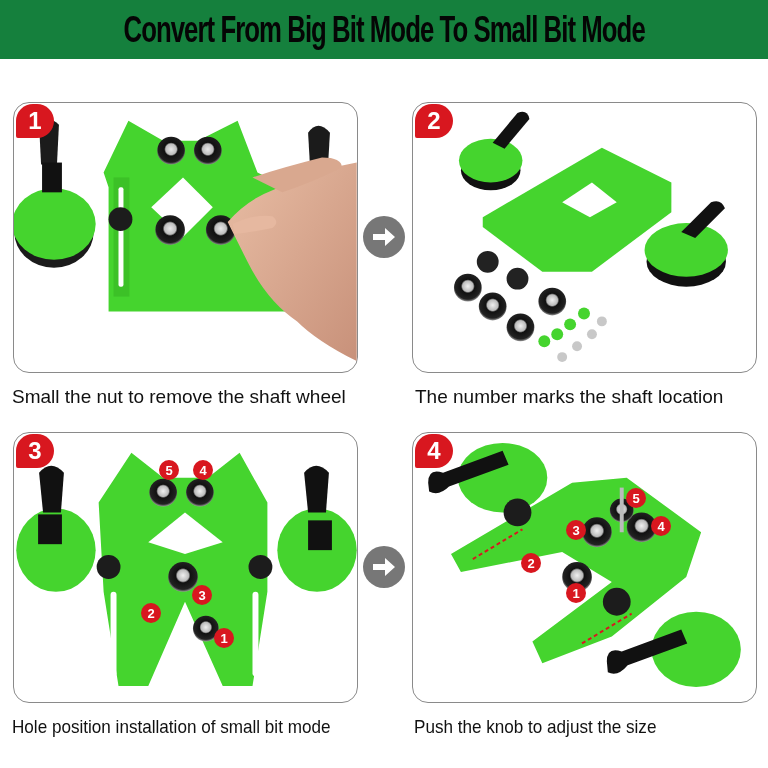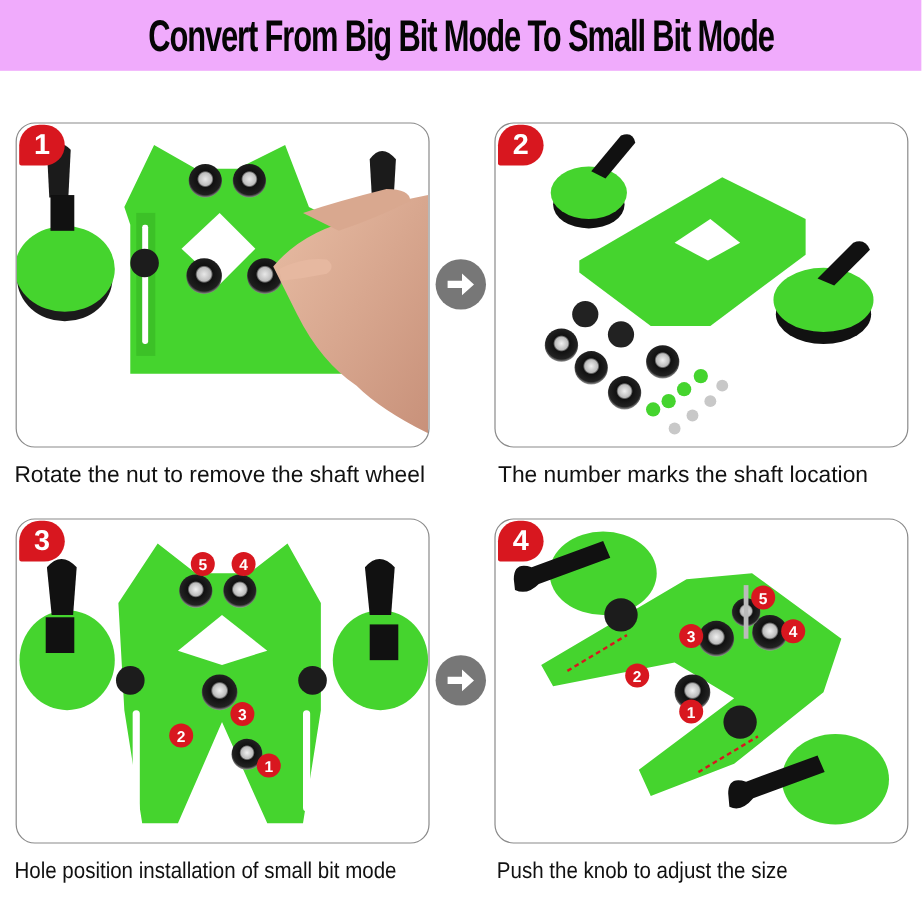--- a/index.html
+++ b/index.html
@@ -1,21 +1,21 @@
 <!DOCTYPE html>
 <html><head>
 <meta charset="utf-8">
 <style>
   * { box-sizing: border-box; margin: 0; padding: 0; }
   html, body { width: 768px; height: 768px; background: #ffffff; overflow: hidden; }
   body { position: relative; font-family: "Liberation Sans", sans-serif; }
 
   .banner {
     position: absolute; left: 0; top: 0; width: 768px; height: 59px;
-    background: #f0abfc;
+    background: #15803d;
     display: flex; align-items: center; justify-content: center;
   }
   .banner-title {
     font-family: "Liberation Sans", sans-serif;
     font-weight: bold; font-size: 33px; color: #050505;
     letter-spacing: -1.2px;
     transform: scaleX(0.78) scaleY(1.12);
     white-space: nowrap;
   }
 
@@ -141,21 +141,21 @@
     <circle cx="150" cy="256" r="5" fill="#c8c8c8"></circle>
     <circle cx="165" cy="245" r="5" fill="#c8c8c8"></circle>
     <circle cx="180" cy="233" r="5" fill="#c8c8c8"></circle>
     <circle cx="190" cy="220" r="5" fill="#c8c8c8"></circle>
   </svg>
   <div class="badge" style="left:2px; top:1px;">
     <span>2</span>
   </div>
 </div>
 
-<div class="caption" style="left:12px; top:386px;">Rotate the nut to remove the shaft wheel</div>
+<div class="caption" style="left:12px; top:386px;">Small the nut to remove the shaft wheel</div>
 <div class="caption" style="left:415px; top:386px;">The number marks the shaft location</div>
 
 <div class="panel" style="left:13px; top:432px;">
   <svg class="scene" viewBox="0 0 345 271">
     <defs>
       <radialGradient id="bear3" cx="50%" cy="45%" r="55%">
         <stop offset="0%" stop-color="#f0f0f0"></stop>
         <stop offset="35%" stop-color="#bbbbbb"></stop>
         <stop offset="45%" stop-color="#111"></stop>
         <stop offset="85%" stop-color="#222"></stop>

